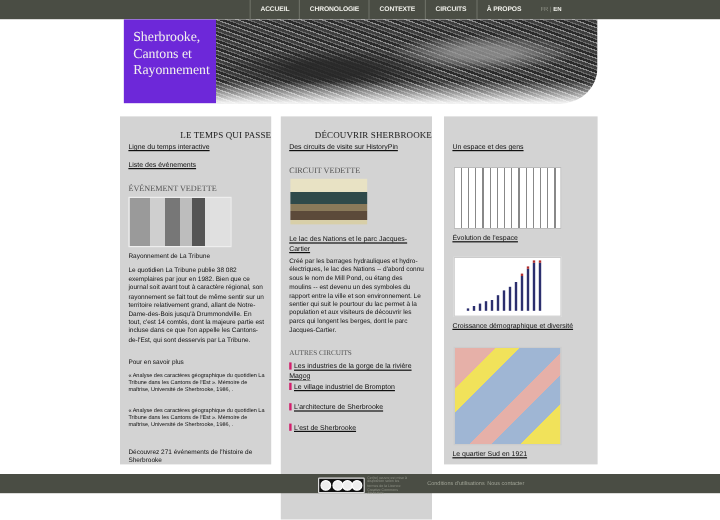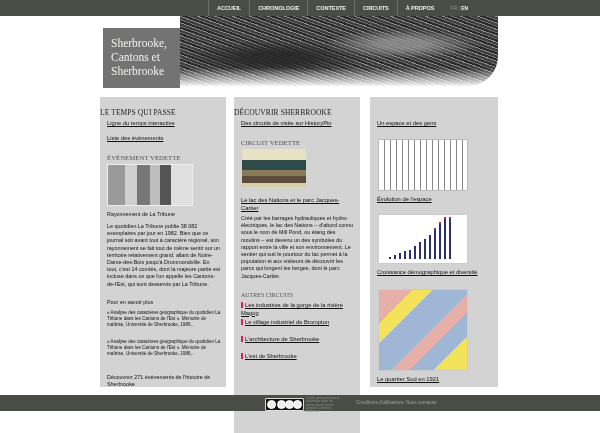--- a/index.html
+++ b/index.html
@@ -5,35 +5,35 @@
   html,body{margin:0;padding:0;}
   body{width:600px;height:433px;background:#ffffff;position:relative;overflow:hidden;font-family:"Liberation Sans",sans-serif;color:#111;}
   .topbar{position:absolute;left:0;top:0;width:600px;height:16px;background:#4a4d44;}
   .nav{position:absolute;left:208px;top:0;height:16px;display:flex;align-items:center;}
   .nav-item{font-size:5.6px;color:#f0f0ea;padding:0 8px;height:16px;line-height:16px;border-left:1px solid #6b6e64;font-weight:bold;letter-spacing:-0.1px;}
   .nav-item:last-of-type{border-right:1px solid #6b6e64;}
   .lang{font-size:5px;padding:0 8px;line-height:16px;}
   .lang .fr{color:#8d9085;}
   .lang .en{color:#f0f0ea;font-weight:bold;}
   .banner{position:absolute;left:103px;top:16px;width:395px;height:72px;overflow:hidden;}
-  .banner-title-box{position:absolute;left:0;top:12px;width:77px;height:70px;background:#737373;}
+  .banner-title-box{position:absolute;left:0;top:0;width:77px;height:70px;background:#6d28d9;}
   .banner-title{position:absolute;left:8px;top:8px;font-family:"Liberation Serif",serif;color:#f2f2ee;font-size:11.5px;line-height:14px;}
   .banner-photo{position:absolute;left:77px;top:0;width:318px;height:70px;
      background:
        radial-gradient(ellipse at 30% 60%, rgba(40,40,40,0.9) 0 10%, transparent 30%),
        radial-gradient(ellipse at 70% 40%, rgba(150,150,150,0.8) 0 8%, transparent 25%),
        repeating-linear-gradient(20deg,#2a2a2a 0 2px,#6a6a6a 2px 3px,#3d3d3d 3px 5px,#8a8a8a 5px 6px),
        #555;
      border-radius:0 0 30px 0;}
   .banner-photo::after{content:"";position:absolute;left:0;right:0;bottom:0;height:18px;background:linear-gradient(to bottom,rgba(255,255,255,0),rgba(255,255,255,0.95));}
   .col{position:absolute;top:97px;background:#d3d3d3;}
   .col1{left:100px;width:126px;height:290px;}
   .col2{left:234px;width:126px;height:348px;}
   .col3{left:370px;width:128px;height:290px;}
-  .col-title{font-family:"Liberation Serif",serif;font-size:7.5px;text-align:left;margin-top:11px;color:#222;letter-spacing:0.1px;}
+  .col-title{font-family:"Liberation Serif",serif;font-size:7.5px;text-align:right;margin-top:11px;color:#222;letter-spacing:0.1px;}
   .sub-title{font-family:"Liberation Serif",serif;font-size:6.8px;color:#555;position:absolute;left:7px;}
   .link{position:absolute;left:7px;font-size:5.8px;color:#111;text-decoration:underline;line-height:7.5px;}
   .txt{position:absolute;left:7px;font-size:5.4px;color:#111;line-height:7.2px;}
   .small{font-size:4.6px;line-height:6.1px;}
   .img{position:absolute;}
   .pin{display:inline-block;width:2px;height:6px;background:#d21e6c;margin-right:2px;vertical-align:-1px;}
   .footer{position:absolute;left:0;top:395px;width:600px;height:16px;background:#4a4d44;}
   .cc{position:absolute;left:265px;top:3px;width:37px;height:11px;background:#111;border:1px solid #ddd;border-radius:1px;}
   .cc-circle{position:absolute;top:1px;width:7px;height:7px;border:1px solid #fff;border-radius:50%;background:#eee;}
   .cc-text{position:absolute;left:306px;top:2px;font-size:3px;color:#8d9085;line-height:3.3px;width:34px;}
@@ -53,21 +53,21 @@
       <span class="fr">FR</span><span class="fr"> | </span><span class="en">EN</span>
     </span>
   </div>
 </div>
 
 <div class="banner">
   <div class="banner-title-box">
     <div class="banner-title">
       <div>Sherbrooke,</div>
       <div>Cantons et</div>
-      <div>Sherbrooke</div>
+      <div>Rayonnement</div>
     </div>
   </div>
   <div class="banner-photo"></div>
 </div>
 
 <div class="col col1">
   <div class="col-title">LE TEMPS QUI PASSE</div>
   <a class="link" style="top:23px;">Ligne du temps interactive</a>
   <a class="link" style="top:38px;">Liste des événements</a>
   <div class="sub-title" style="top:57px;">ÉVÉNEMENT VEDETTE</div>

